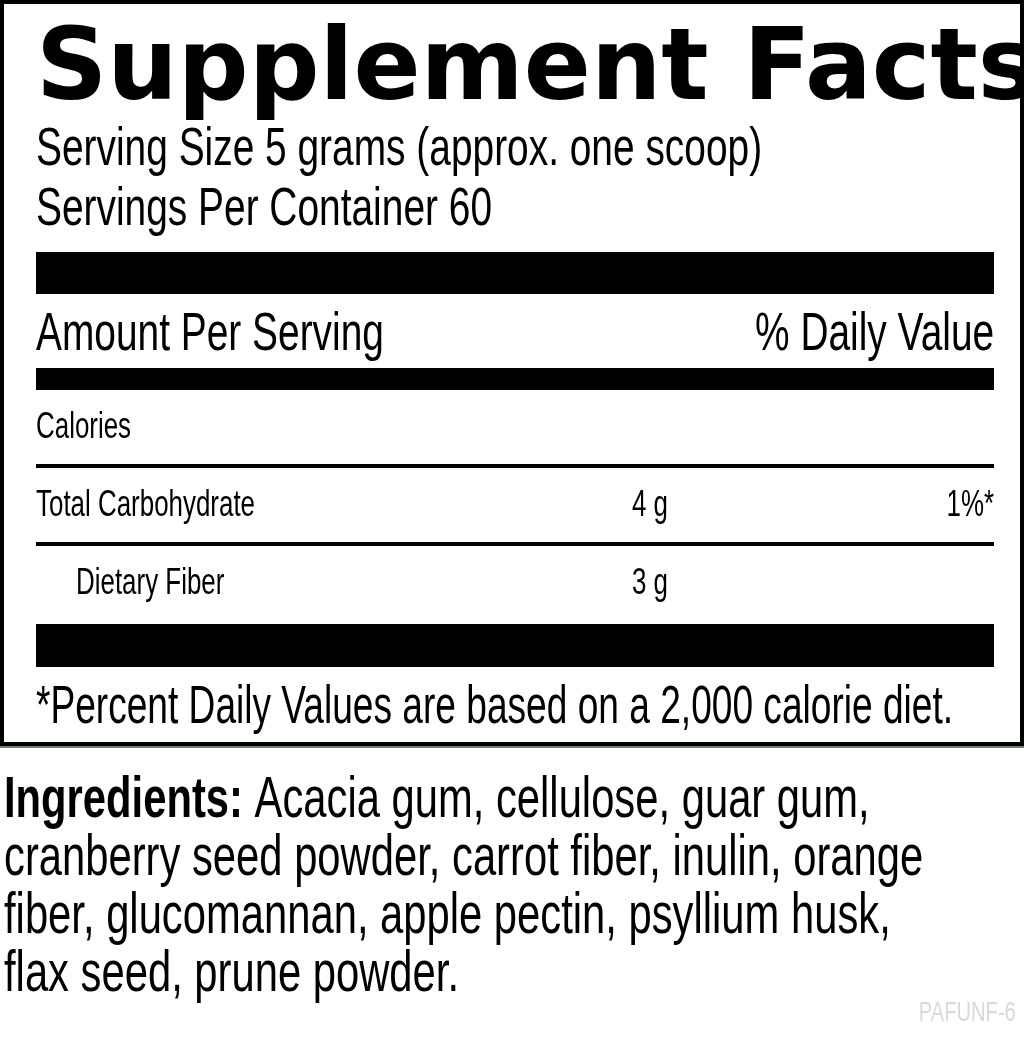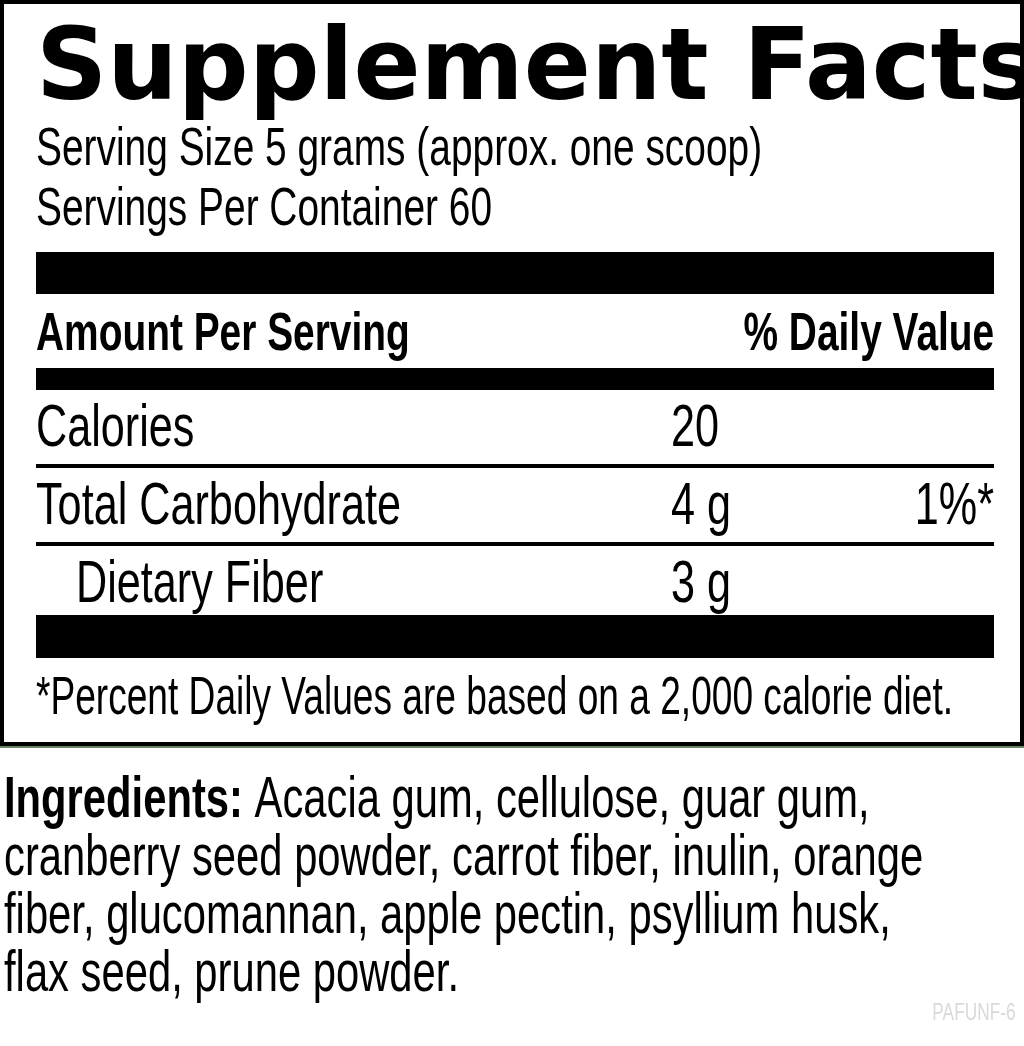--- a/index.html
+++ b/index.html
@@ -49,56 +49,56 @@
   .serving-block div{height:60px;}
 
   .bar{background:var(--ink);width:100%;}
   .bar-thick{height:42px;margin-top:16px;}
   .bar-mid{height:22px;}
   .bar-bottom{height:43px;}
 
   .hdr-row{
     display:flex;align-items:baseline;
     padding:10px 0 10px 0;
-    font-weight:bold;font-size:54px;line-height:54px;gap:16px;
+    font-weight:normal;font-size:54px;line-height:54px;gap:16px;
   }
   .hdr-row .left{flex:1;}
   .hdr-row .right{text-align:left;}
 
   .nrow{
     display:flex;align-items:baseline;
     padding:8px 0 10px 0;
-    font-size:60px;line-height:56px;gap:39px;
+    font-size:36px;line-height:56px;
   }
   .nrow .col-name{width:596px;}
   .nrow .col-name.indent{box-sizing:border-box;padding-left:40px;}
   .nrow .col-amt{flex:1;}
   .nrow .col-dv{text-align:right;}
   .rule{border-bottom:4px solid var(--ink);}
 
-  .row-fiber{padding-bottom:5px;}
+  .row-fiber{padding-bottom:14px;}
 
   .footnote{
     margin-top:9px;
     font-size:53px;line-height:58px;
     white-space:nowrap;
   }
   .footnote .cond{transform:scaleX(0.70);}
 
   
   .ingredients{
     position:absolute;left:4px;top:768px;
     font-size:58px;line-height:58px;
   }
   .ingredients .iline{height:58px;white-space:nowrap;}
   .ingredients b{font-weight:bold;}
 
   .product-code{
     position:absolute;right:8px;bottom:16px;
-    font-size:24px;line-height:36px;
+    font-size:28px;line-height:36px;
     color:var(--code-gray);
     white-space:nowrap;
   }
 </style>
 </head>
 <body>
 
 <div class="page">
 
   <div class="panel">
@@ -123,23 +123,20 @@
       <div class="right">
         <span class="cond cond-r">% Daily Value</span>
       </div>
     </div>
 
     <div class="bar bar-mid"></div>
 
     <div class="nrow rule">
       <div class="col-name">
         <span class="cond">Calories</span>
-      </div>
-      <div class="col-amt">
-        <span class="cond">20</span>
       </div>
       <div class="col-dv">
         <span class="cond cond-r"></span>
       </div>
     </div>
 
     <div class="nrow rule">
       <div class="col-name">
         <span class="cond">Total Carbohydrate</span>
       </div>

